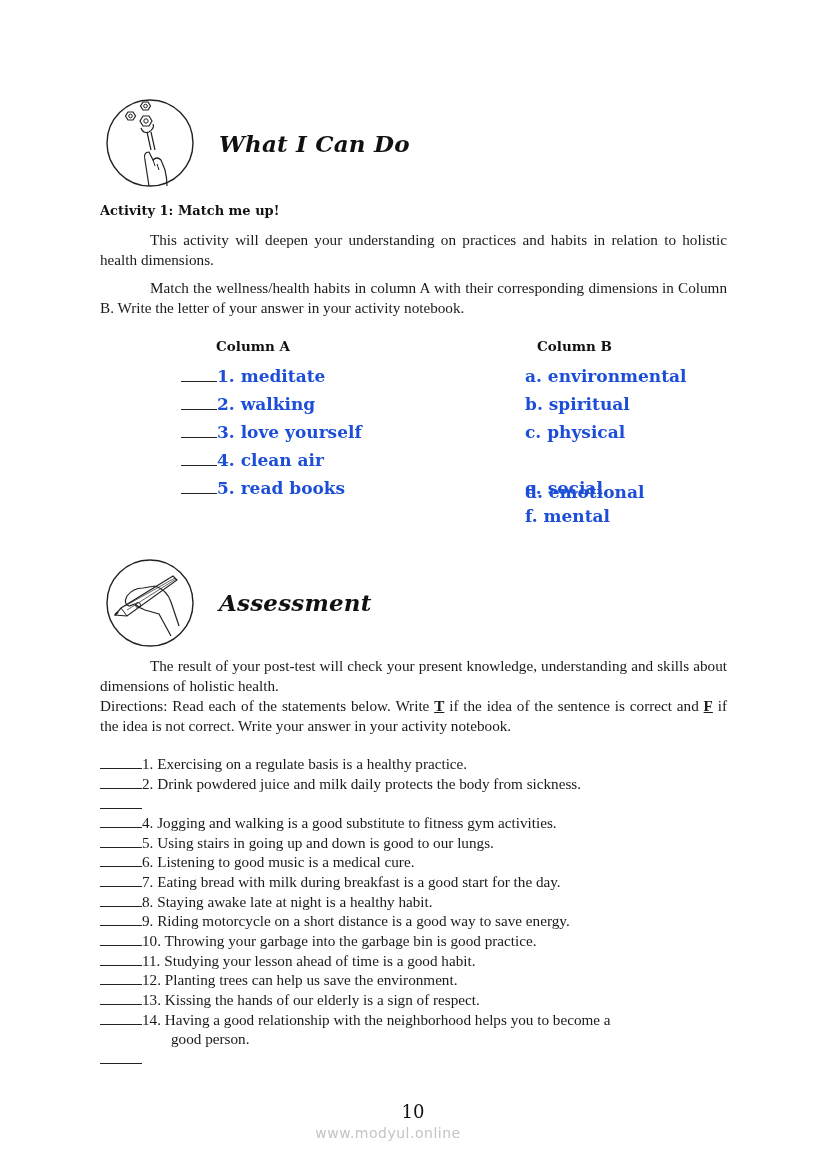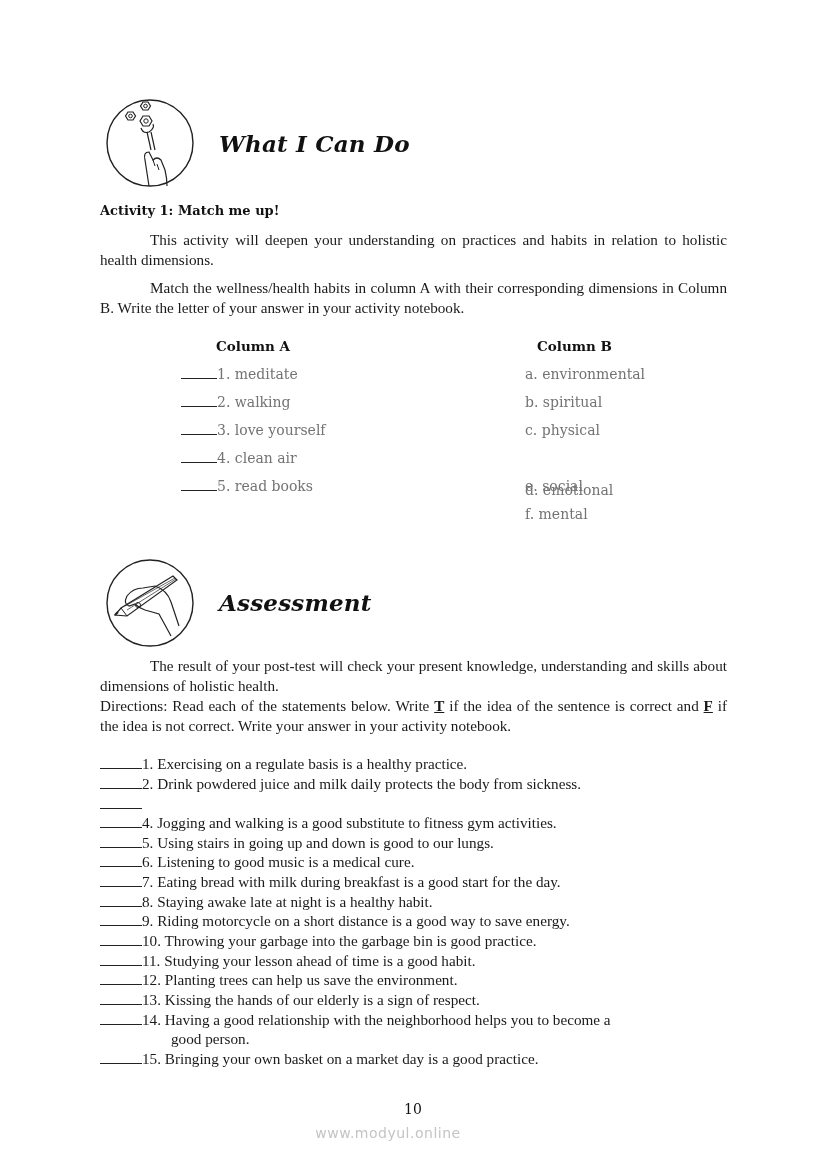--- a/index.html
+++ b/index.html
@@ -25,40 +25,41 @@
       font-family: "Liberation Serif", "DejaVu Serif", serif;
       font-size: 15.2px; line-height: 20px; text-align: justify;
       color: #1a1a1a;
     }
     .para .indent { display: inline-block; width: 50px; }
     .col-head {
       position: absolute; font-weight: bold; font-size: 13.5px; color: #111;
       font-family: "DejaVu Serif", "Liberation Serif", serif;
     }
     .col-item {
-      position: absolute; font-size: 14px;
-      font-family: "DejaVu Serif", "Liberation Serif", serif; color: #737373;
+      position: absolute; font-size: 17px;
+      font-family: "DejaVu Serif", "Liberation Serif", serif; color: #1d4ed8;
       white-space: nowrap;
+      font-weight: bold;
     }
     .blank { display: inline-block; border-bottom: 1px solid #222; vertical-align: baseline; height: 1px; }
     .stmt {
       position: absolute; left: 100px;
       font-family: "Liberation Serif", "DejaVu Serif", serif;
       font-size: 15.2px; color: #1a1a1a; white-space: nowrap;
     }
     .stmt .blank { width: 42px; }
     .stmt-cont {
       position: absolute; left: 171px;
       font-family: "Liberation Serif", "DejaVu Serif", serif;
       font-size: 15.2px; color: #1a1a1a; white-space: nowrap;
     }
     .bu { font-weight: bold; text-decoration: underline; }
     .page-num {
       position: absolute; left: 0; width: 826px; top: 1101px; text-align: center;
-      font-size: 14px; color: #111;
+      font-size: 18px; color: #111;
     }
     .watermark {
       position: absolute; left: 0; width: 776px; top: 1125px; text-align: center;
       font-family: "DejaVu Sans", "Liberation Sans", sans-serif;
       font-size: 14px; color: #c4c4c4; letter-spacing: 0.5px;
     }
   </style>
 </head>
 <body>
 
@@ -126,16 +127,16 @@
 <div class="stmt" style="top:853px;"><span class="blank"></span><span>6. Listening to good music is a medical cure.</span></div>
 <div class="stmt" style="top:873px;"><span class="blank"></span><span>7. Eating bread with milk during breakfast is a good start for the day.</span></div>
 <div class="stmt" style="top:893px;"><span class="blank"></span><span>8. Staying awake late at night is a healthy habit.</span></div>
 <div class="stmt" style="top:912px;"><span class="blank"></span><span>9. Riding motorcycle on a short distance is a good way to save energy.</span></div>
 <div class="stmt" style="top:932px;"><span class="blank"></span><span>10. Throwing your garbage into the garbage bin is good practice.</span></div>
 <div class="stmt" style="top:952px;"><span class="blank"></span><span>11. Studying your lesson ahead of time is a good habit.</span></div>
 <div class="stmt" style="top:971px;"><span class="blank"></span><span>12. Planting trees can help us save the environment.</span></div>
 <div class="stmt" style="top:991px;"><span class="blank"></span><span>13. Kissing the hands of our elderly is a sign of respect.</span></div>
 <div class="stmt" style="top:1011px;"><span class="blank"></span><span>14. Having a good relationship with the neighborhood helps you to become a</span></div>
 <div class="stmt-cont" style="top:1030px;">good person.</div>
-<div class="stmt" style="top:1050px;"><span class="blank"></span><span>15. Bringing your own basket on a market day is a good practice.</span></div>
+<div class="stmt" style="top:1050px;"><span class="blank"></span></div>
 
 <div class="page-num">10</div>
 <div class="watermark">www.modyul.online</div>
 
 </body></html>

